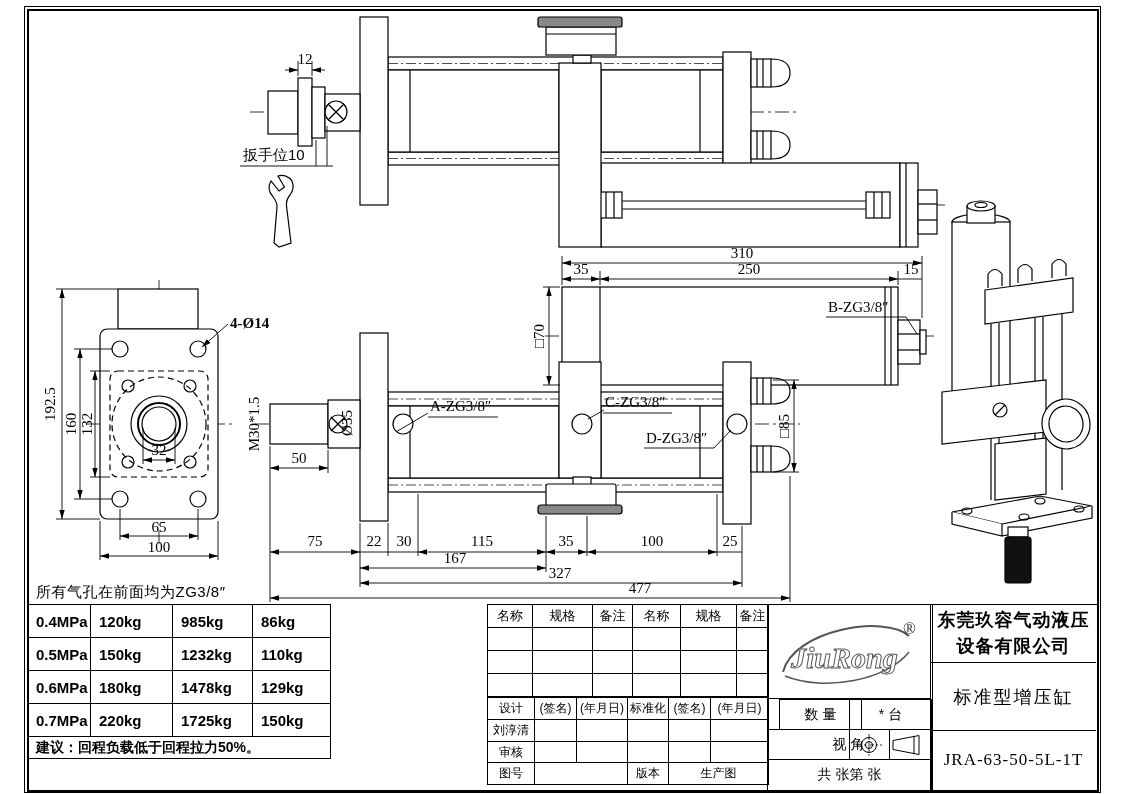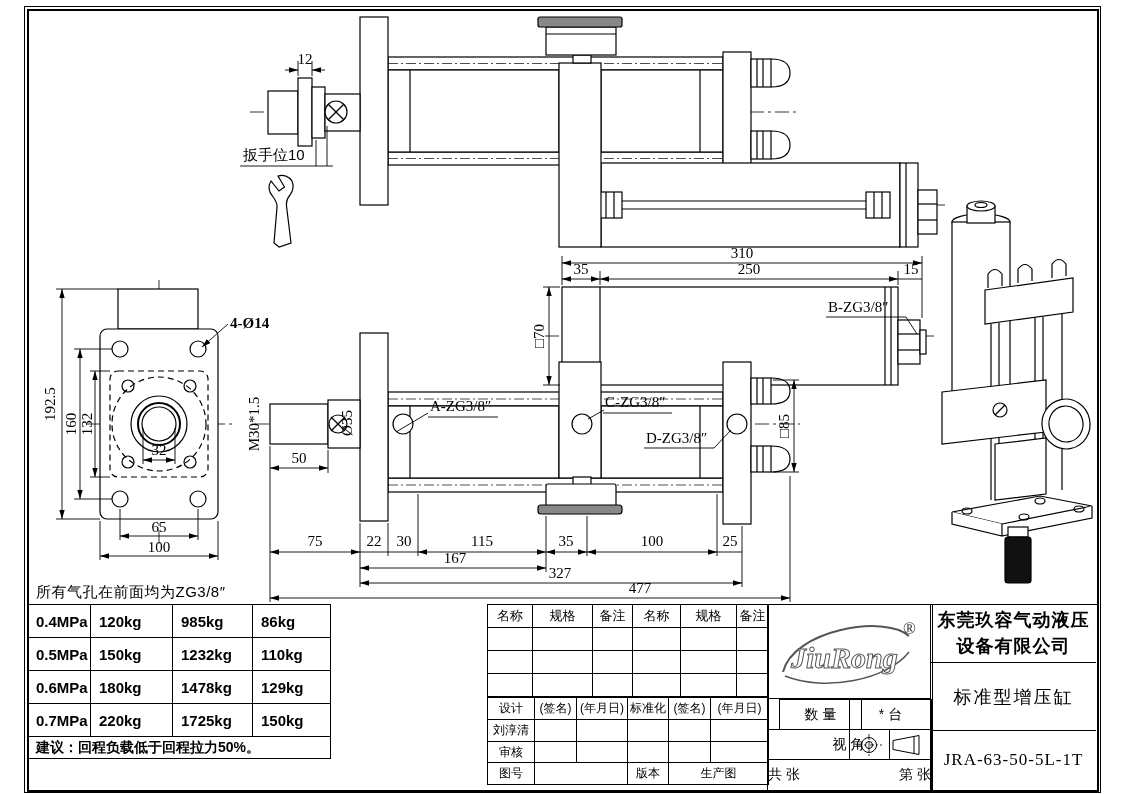--- a/index.html
+++ b/index.html
@@ -499,21 +499,21 @@
   <div class="cell" style="left:81px;top:124px;width:81px;height:29px;">
     <svg width="72" height="22" viewBox="0 0 72 22">
       <line x1="1" y1="11" x2="27" y2="11" stroke="#000" stroke-width="0.8" stroke-dasharray="6 2 2 2"></line>
       <line x1="14" y1="0" x2="14" y2="22" stroke="#000" stroke-width="0.8" stroke-dasharray="6 2 2 2"></line>
       <circle cx="14" cy="11" r="7.5" stroke="#000" fill="none"></circle>
       <circle cx="14" cy="11" r="3.5" stroke="#000" fill="none"></circle>
       <polygon points="38,6.5 64,1.5 64,20.5 38,15.5" stroke="#000" fill="none"></polygon>
       <line x1="59" y1="2.5" x2="59" y2="19.5" stroke="#000"></line>
     </svg>
   </div>
-  <div class="cell" style="left:-1px;top:154px;width:163px;height:30px;justify-content:space-between;">
+  <div class="cell" style="left:-1px;top:154px;width:163px;height:30px;justify-content:center;">
     <span>共 张</span>
     <span>第 张</span>
   </div>
 </div>
 
 <div class="titleblk">
   <div class="cell company" style="top:-1px;height:58px;font-weight:bold;">
     <div>东莞玖容气动液压</div>
     <div>设备有限公司</div>
   </div>

